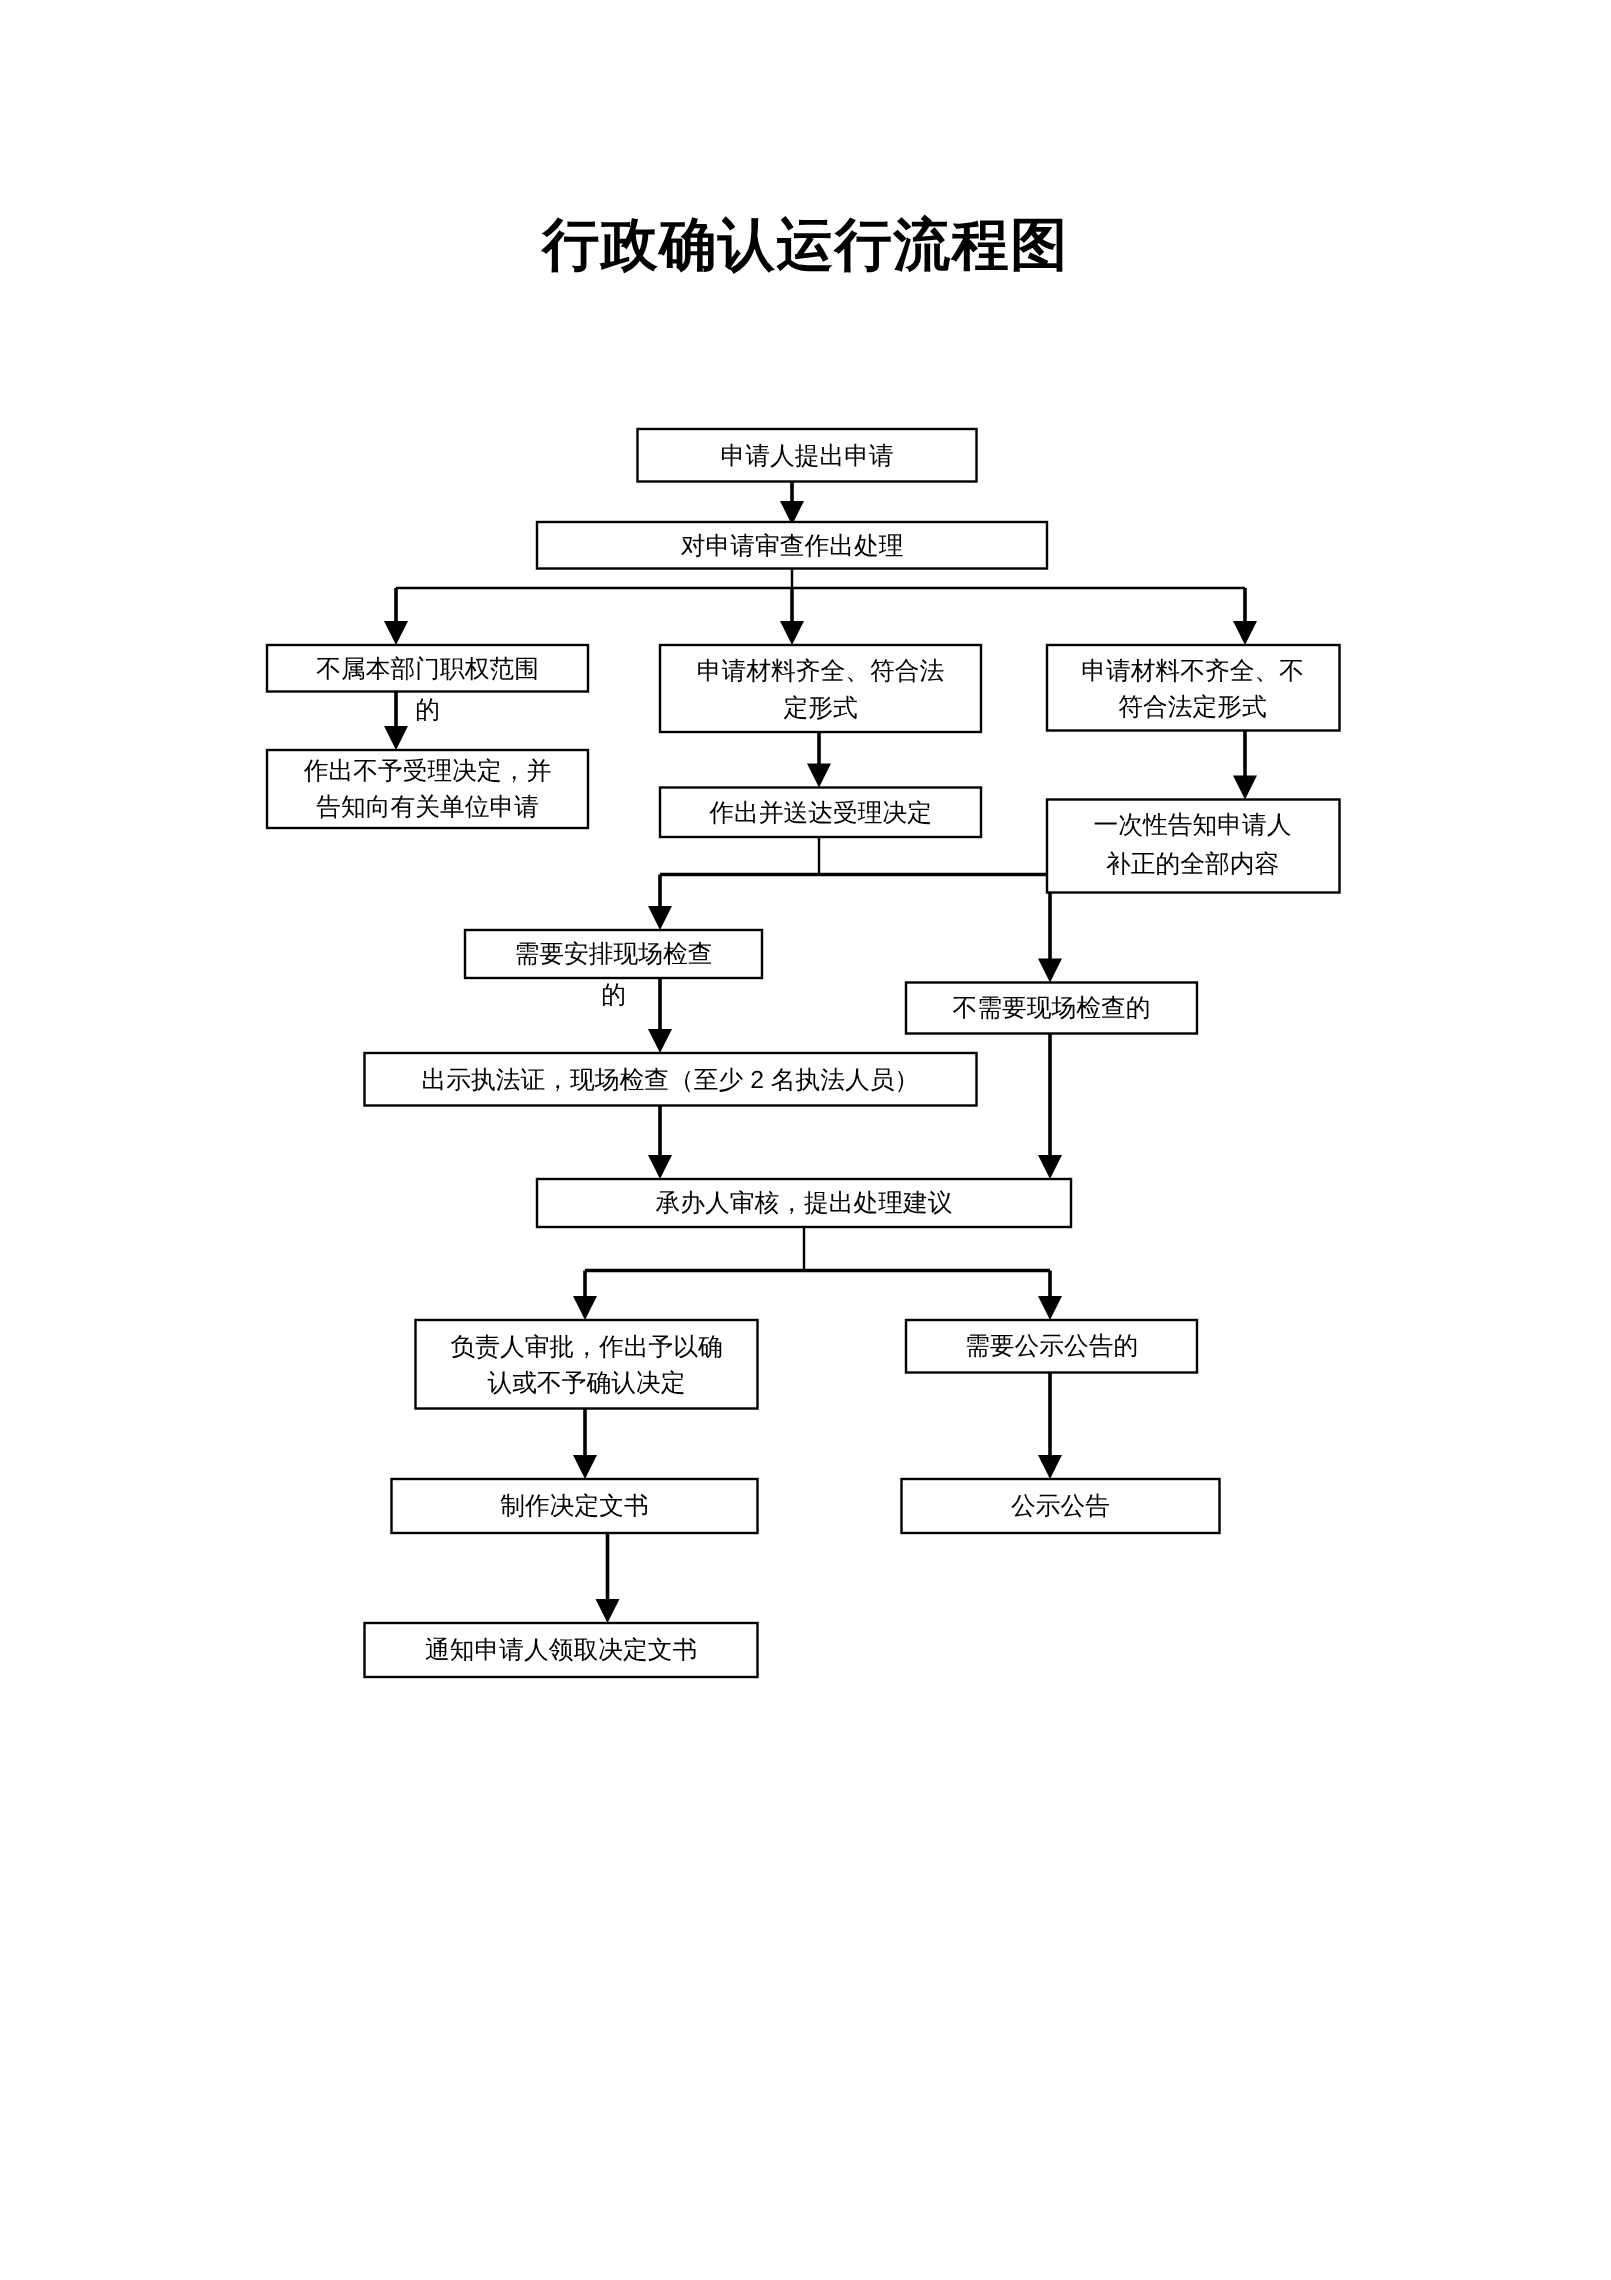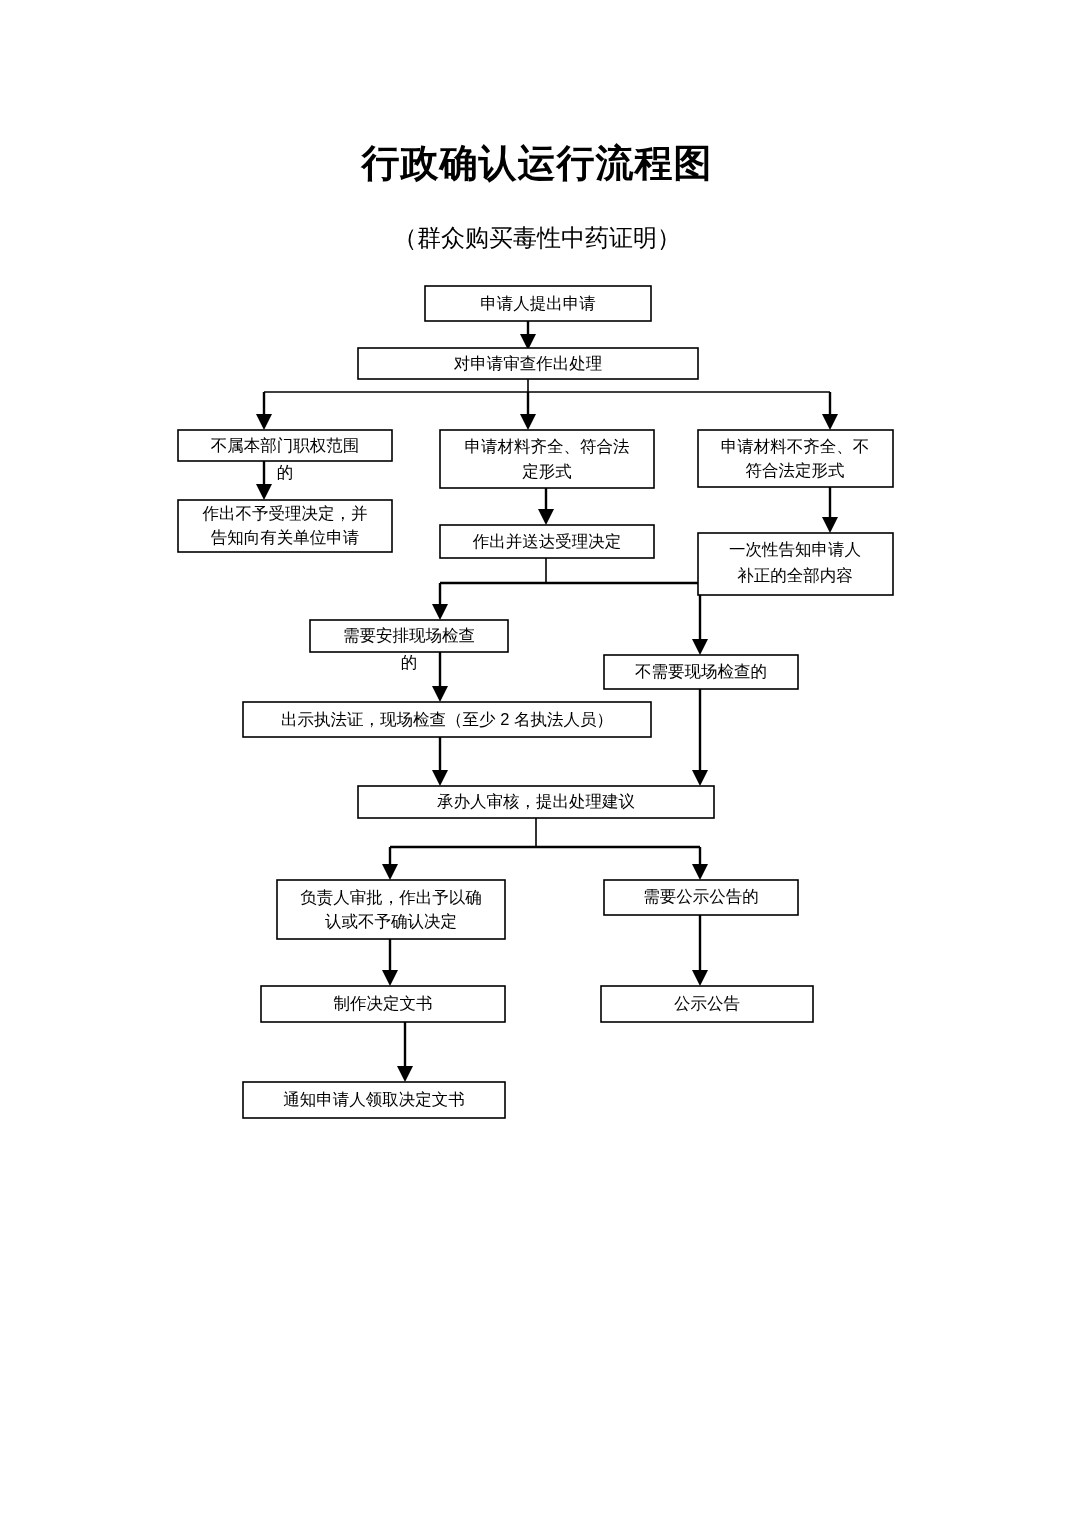--- a/index.html
+++ b/index.html
@@ -72,21 +72,20 @@
   svg.flow polygon.head {
     fill: #000000;
   }
 </style>
 </head>
 <body>
 
 <div id="page">
 
   <div class="title">行政确认运行流程图</div>
-  <div class="subtitle">（群众购买毒性中药证明）</div>
 
   <svg class="flow" viewBox="0 0 1074 1520">
 
     <g>
       <line class="conn" x1="528" y1="321" x2="528" y2="338"></line>
       <polygon class="head" points="528,350 520,334 536,334"></polygon>
     </g>
 
     <g>
       <line class="thin" x1="528" y1="379" x2="528" y2="392"></line>

